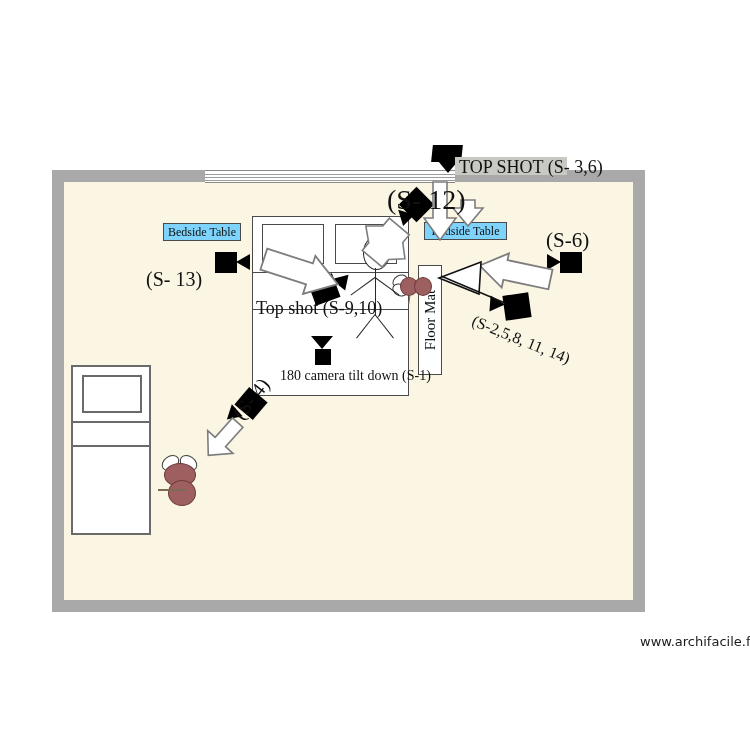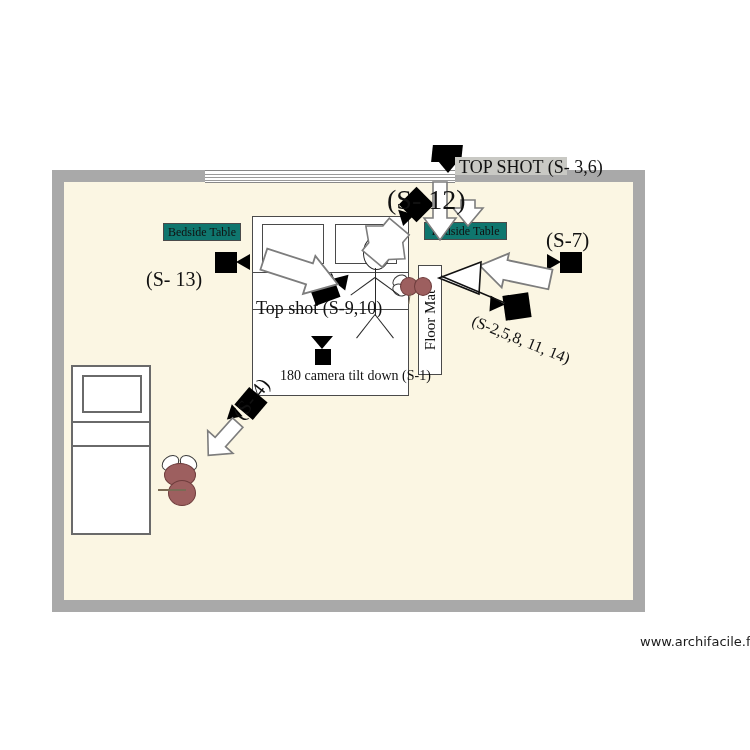--- a/index.html
+++ b/index.html
@@ -66,21 +66,21 @@
     position:absolute;left:0;top:92px;width:100%;height:0;
     border-top:1px solid #4a4a4a;
   }
   .bed-label{
     position:absolute;left:252px;top:396px;width:157px;
     text-align:center;font-size:18px;color:#111;
   }
 
   .nightstand{
     position:absolute;
-    background:#0f766e;border:1px solid #4a4a4a;
+    background:#7dd3fc;border:1px solid #4a4a4a;
     font-size:12px;color:#111;text-align:center;line-height:16px;
     box-sizing:border-box;white-space:nowrap;
   }
   .ns-left{left:163px;top:223px;width:78px;height:18px;}
   .ns-right{left:424px;top:222px;width:83px;height:18px;}
 
   .floormat{
     position:absolute;left:418px;top:265px;
     width:24px;height:110px;
     background:#ffffff;border:1px solid #4a4a4a;
@@ -332,21 +332,21 @@
     </svg>
   </div>
 
   <div class="lbl-topshot-hl"></div>
   <div class="lbl lbl-topshot">TOP SHOT (S- 3,6)</div>
 
   <div class="lbl lbl-s12">(S- 12)</div>
 
   <div class="lbl lbl-s13">(S- 13)</div>
 
-  <div class="lbl lbl-s7">(S-7)</div>
+  <div class="lbl lbl-s7">(S-6)</div>
 
   <div class="lbl lbl-topshot910">Top shot (S-9,10)</div>
 
   <div class="lbl lbl-tiltdown">180 camera tilt down (S-1)</div>
 
   <div class="lbl lbl-s4">(S- 4)</div>
 
   <div class="lbl lbl-s258">(S-2,5,8, 11, 14)</div>
 
   <div class="site">www.archifacile.fr</div>

